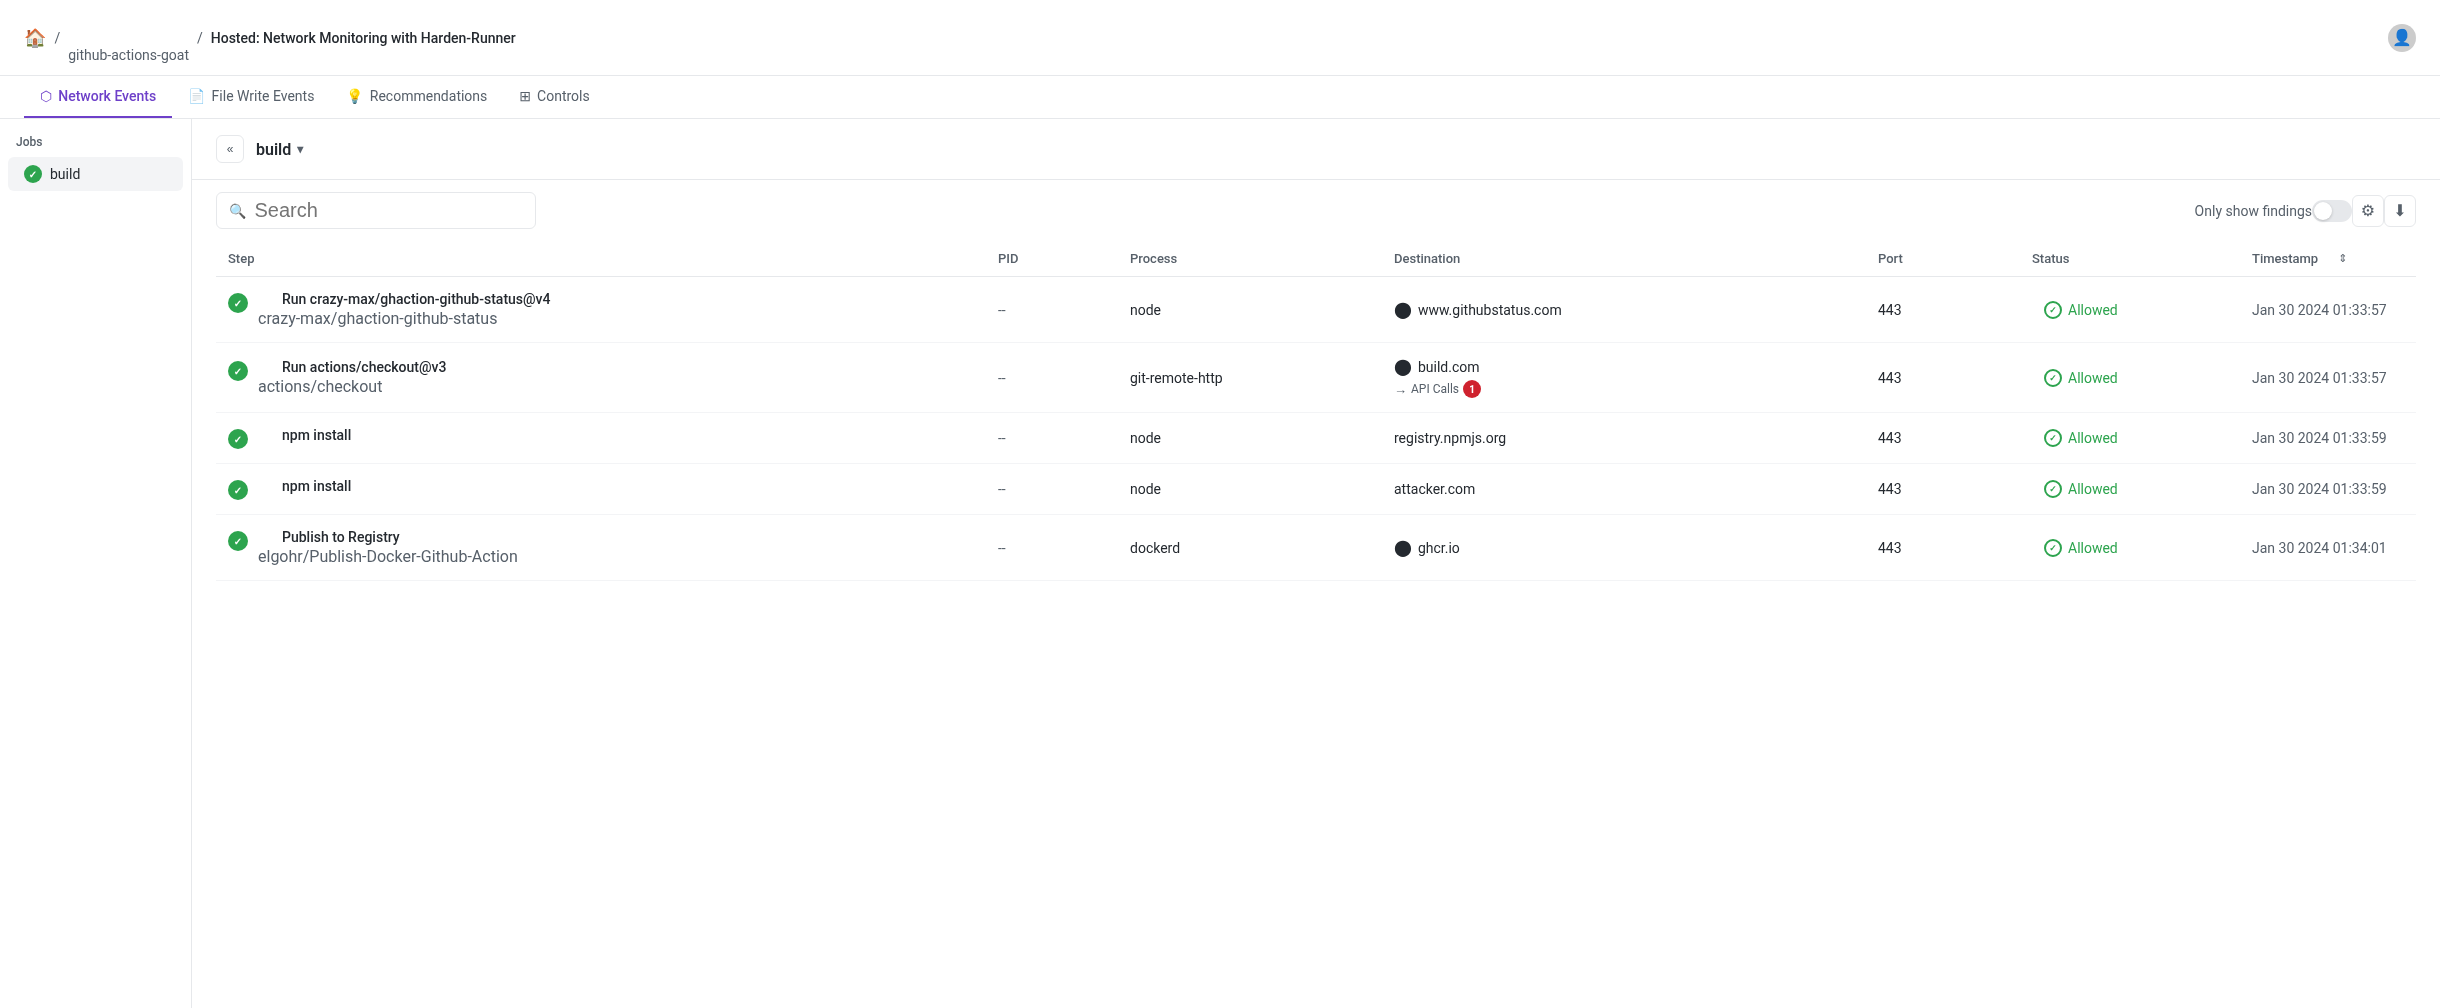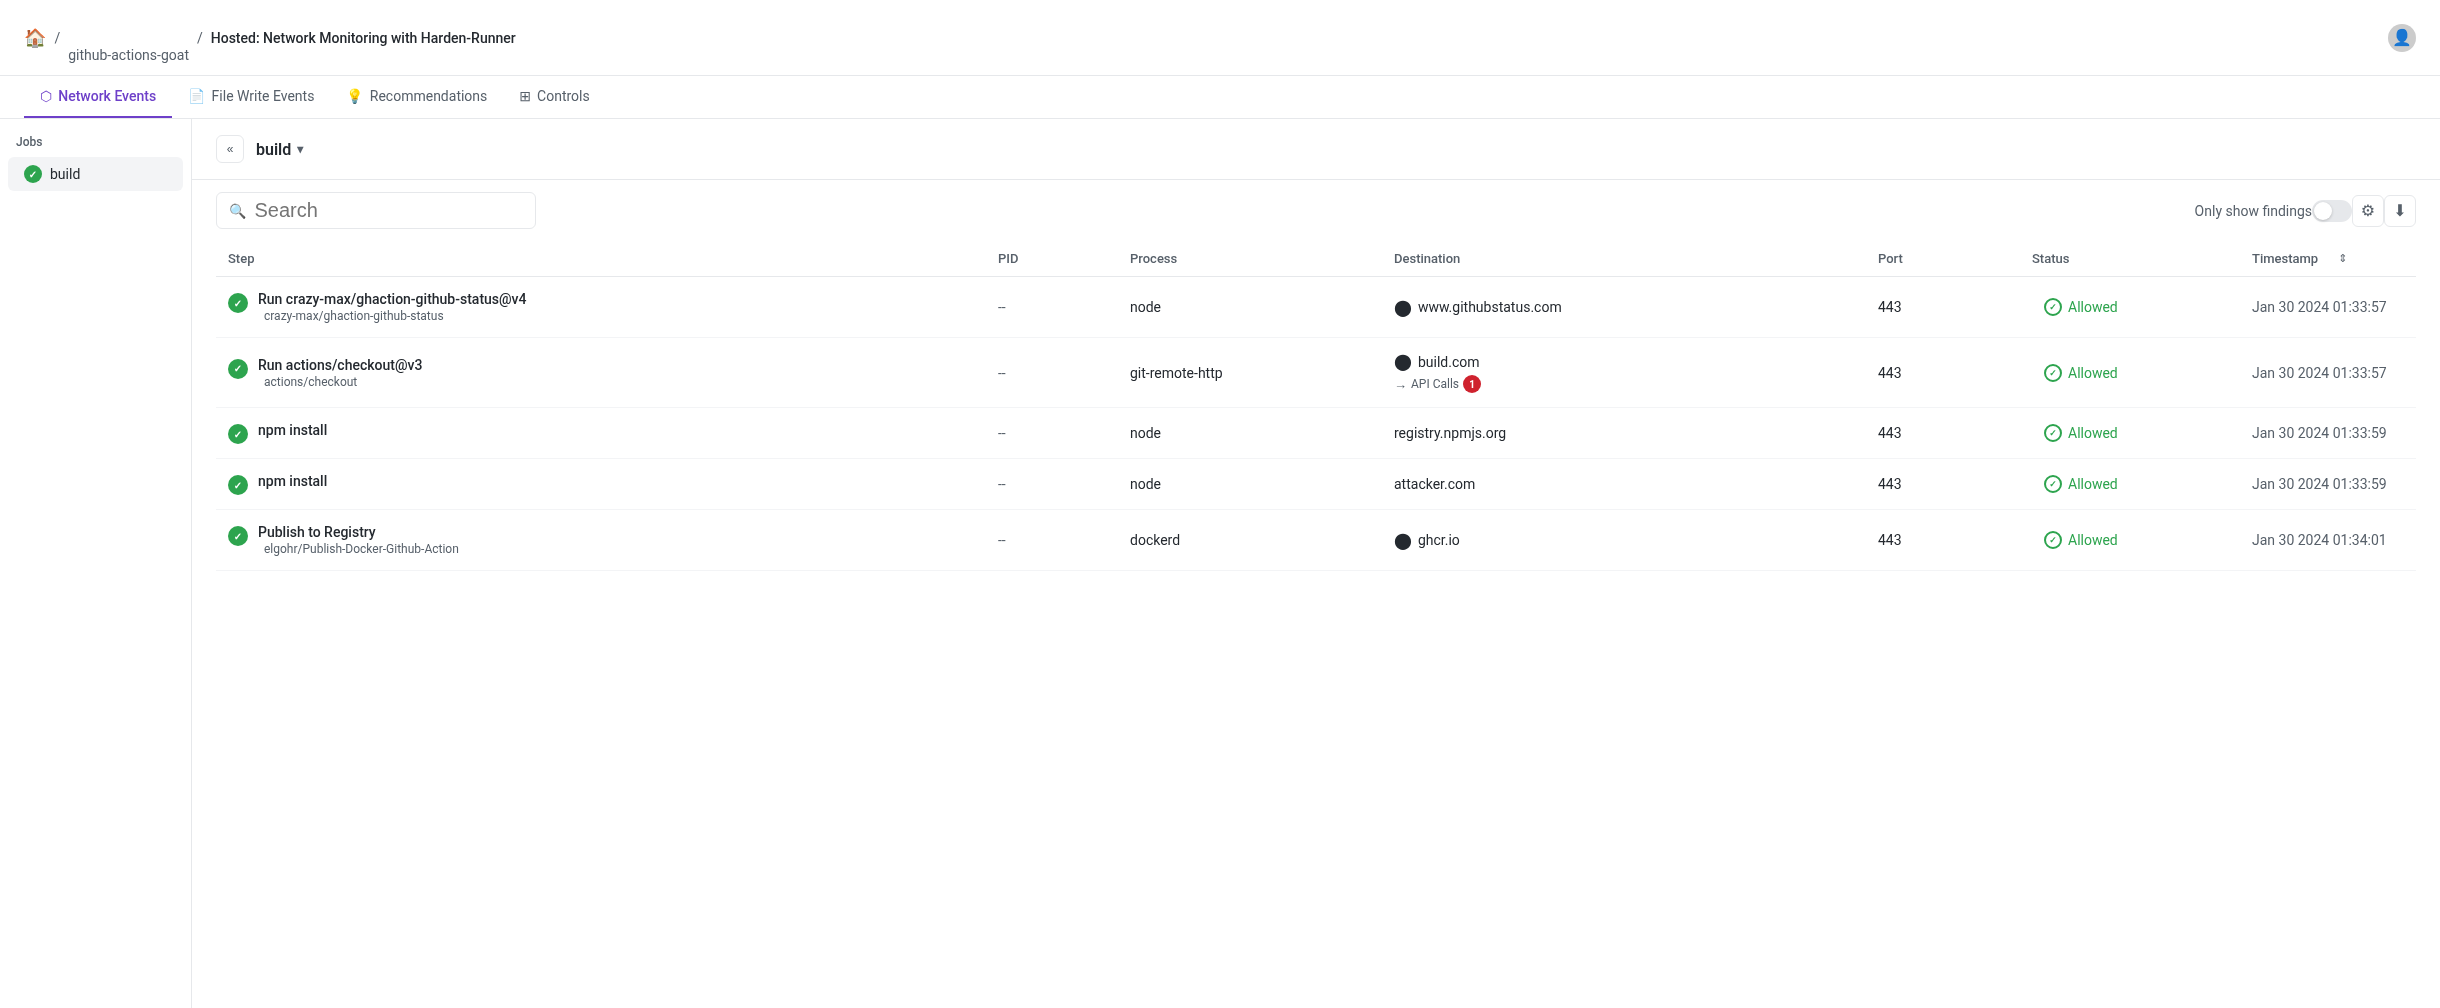--- a/index.html
+++ b/index.html
@@ -47,22 +47,22 @@
     .icon-btn { width: 32px; height: 32px; border: 1px solid #e6e8eb; border-radius: 6px; display: flex; align-items: center; justify-content: center; cursor: pointer; background: #fff; color: #57606a; font-size: 16px; }
 
     
     .table-container { padding: 0 24px; }
     table { width: 100%; border-collapse: collapse; }
     thead tr { border-bottom: 1px solid #e6e8eb; }
     th { text-align: left; padding: 10px 12px; font-size: 13px; font-weight: 500; color: #57606a; }
     td { padding: 14px 12px; font-size: 14px; color: #24292f; vertical-align: middle; }
     tr { border-bottom: 1px solid #f3f4f6; }
 
-    .step-name { font-weight: 500; color: #24292f; }
-    .step-sub { font-size: 12px; color: #57606a; margin-top: 2px; margin-left: 6px; }
+    .step-name { font-weight: 500; color: #24292f; margin-left: 24px; }
+    .step-sub { font-size: 16px; color: #57606a; margin-top: 2px; }
     .step-cell { display: flex; align-items: flex-start; gap: 10px; }
     .step-icon { width: 20px; height: 20px; border-radius: 50%; background: #2da44e; display: flex; align-items: center; justify-content: center; flex-shrink: 0; margin-top: 2px; }
     .step-icon::after { content: '✓'; color: white; font-size: 10px; font-weight: bold; }
 
     .status-allowed { display: flex; align-items: center; gap: 6px; color: #2da44e; margin-left: 12px; }
     .status-circle { width: 18px; height: 18px; border-radius: 50%; border: 2px solid #2da44e; display: flex; align-items: center; justify-content: center; }
     .status-circle::after { content: '✓'; font-size: 9px; color: #2da44e; font-weight: bold; }
 
     .dest-cell { display: flex; flex-direction: column; gap: 4px; }
     .dest-row { display: flex; align-items: center; gap: 6px; }

